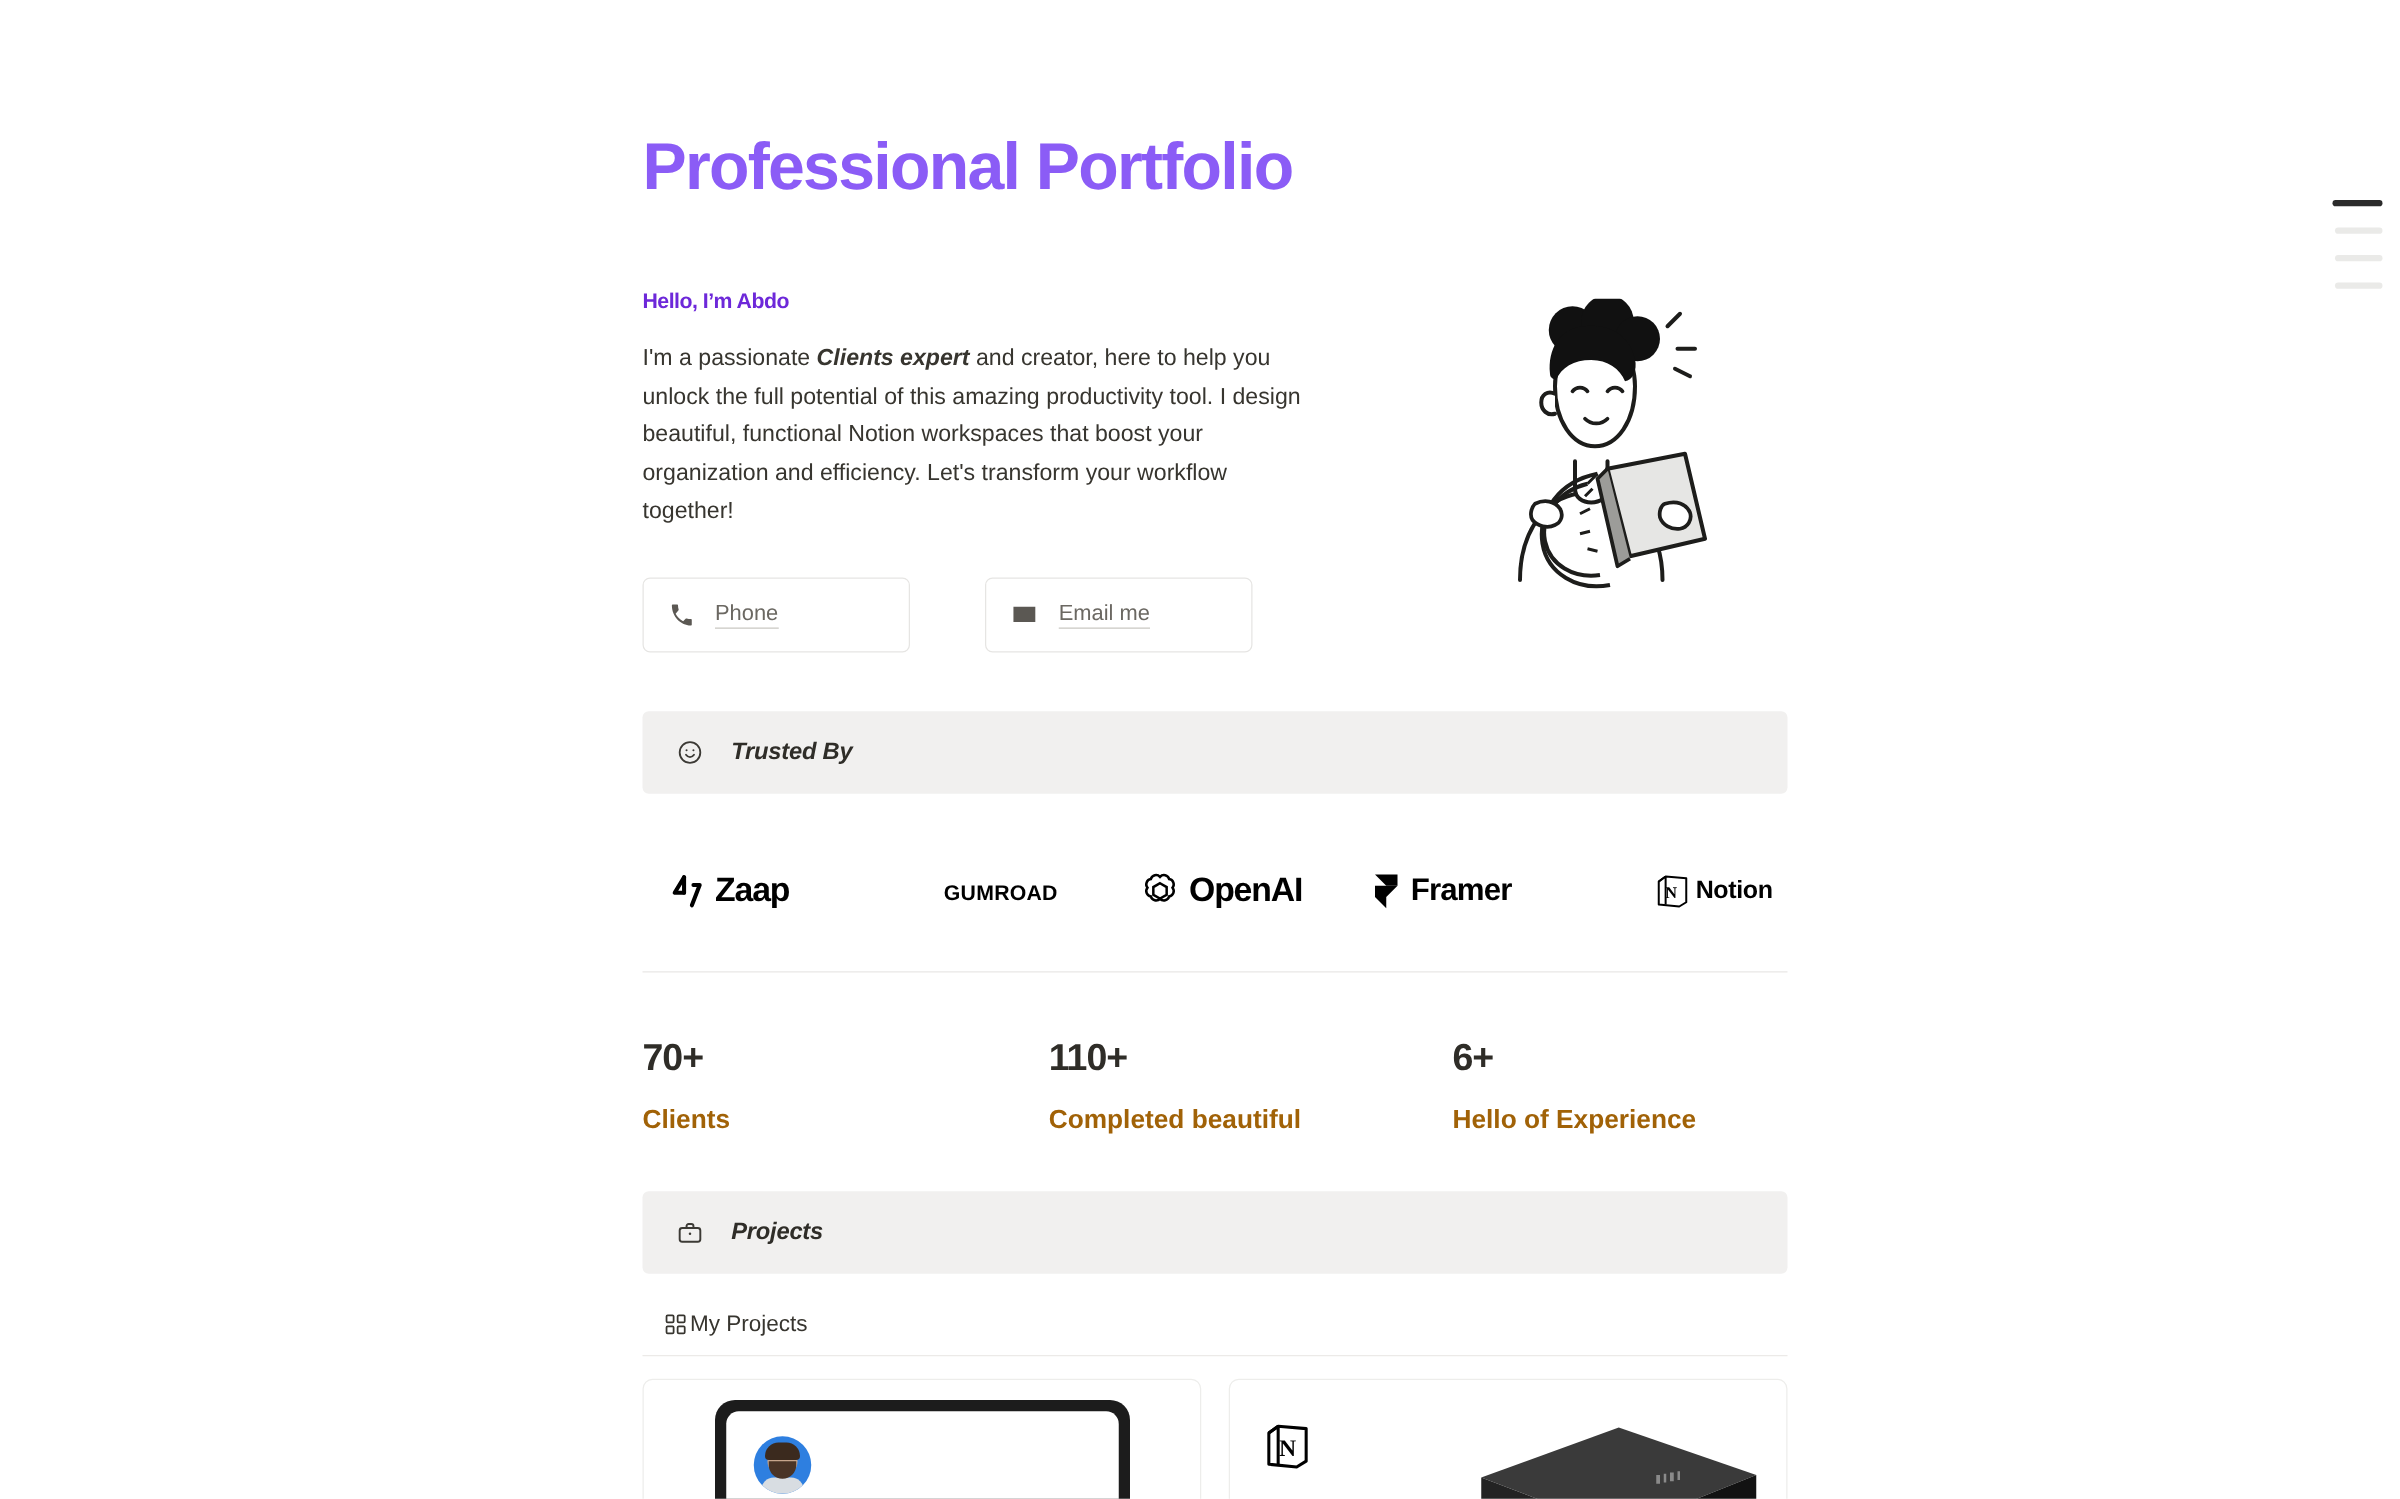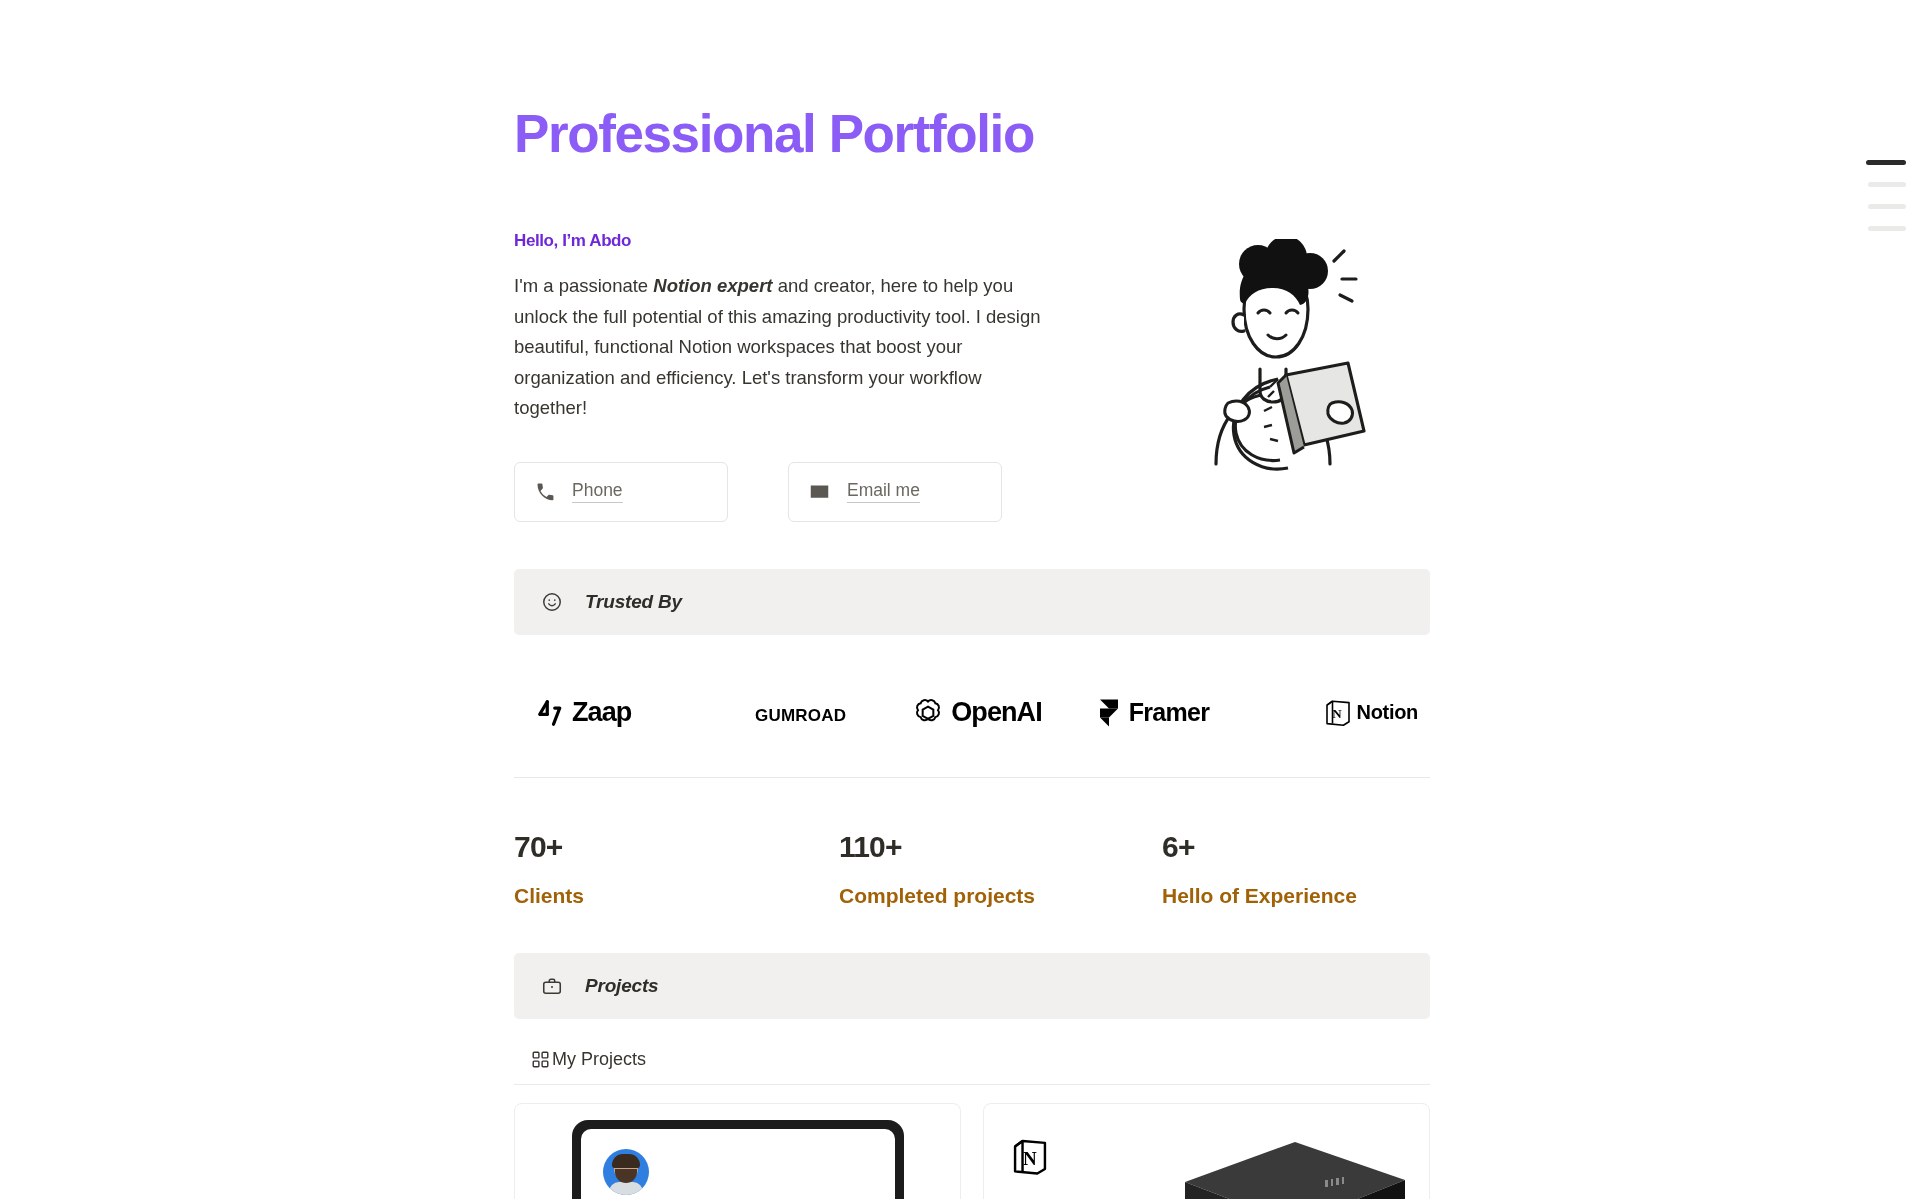--- a/index.html
+++ b/index.html
@@ -267,21 +267,21 @@
     <div class="toc-line w1"></div>
   </div>
 
   <div class="content">
 
     <h1 class="page-title">Professional Portfolio</h1>
 
     <div class="hero">
       <div class="hero-left">
         <div class="hello">Hello, I’m Abdo</div>
-        <p class="bio"><span>I'm a passionate </span><b>Notion expert</b><span> and creator, here to help you unlock the full potential of this amazing productivity tool.  I design beautiful, functional Notion workspaces that boost your organization and efficiency. Let's transform your workflow together!</span></p>
+        <p class="bio"><span>I'm a passionate </span><b>Clients expert</b><span> and creator, here to help you unlock the full potential of this amazing productivity tool.  I design beautiful, functional Notion workspaces that boost your organization and efficiency. Let's transform your workflow together!</span></p>
 
         <div class="contact-row">
           <div class="contact-btn">
             <span class="ico">
               <svg width="20" height="20" viewBox="0 0 24 24" fill="currentColor">
                   <path d="M6.6 10.8c1.6 3.1 4.1 5.6 7.2 7.2l2.4-2.4c.3-.3.7-.4 1.1-.3 1.2.4 2.5.6 3.8.6.6 0 1 .4 1 1V21c0 .6-.4 1-1 1C11.6 22 3 13.4 3 2.8c0-.6.4-1 1-1h3.9c.6 0 1 .4 1 1 0 1.3.2 2.6.6 3.8.1.4 0 .8-.3 1.1L6.6 10.8z"></path>
                 </svg>
             </span>
             <span class="lbl">Phone</span>
           </div>
@@ -398,21 +398,21 @@
 
     <hr class="divider">
 
     <div class="stats">
       <div class="stat">
         <div class="stat-num">70+</div>
         <div class="stat-lbl">Clients</div>
       </div>
       <div class="stat">
         <div class="stat-num">110+</div>
-        <div class="stat-lbl">Completed projects</div>
+        <div class="stat-lbl">Completed beautiful</div>
       </div>
       <div class="stat">
         <div class="stat-num">6+</div>
         <div class="stat-lbl">Hello of Experience</div>
       </div>
     </div>
 
     <div class="callout" style="margin-top:45px">
       <span class="c-ico">
         <svg width="22" height="22" viewBox="0 0 24 24" fill="none" stroke="currentColor" stroke-width="1.7" stroke-linejoin="round">

